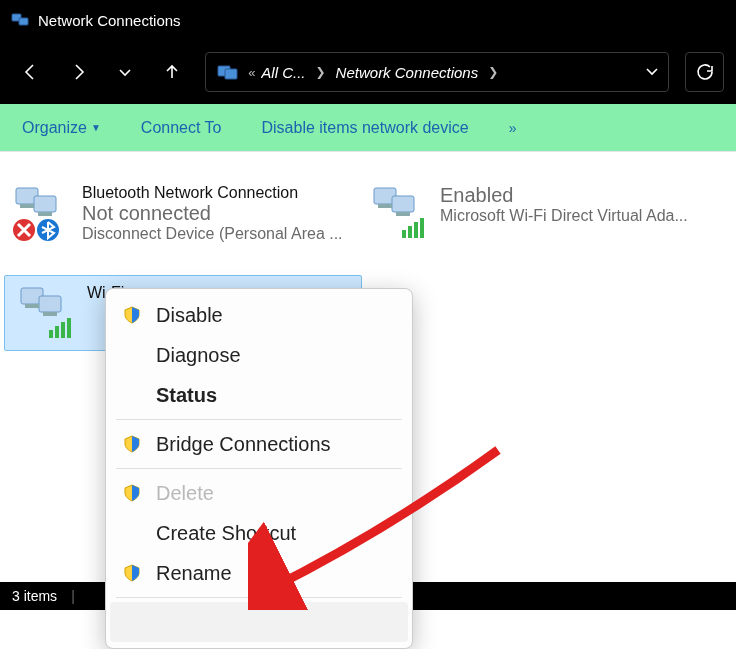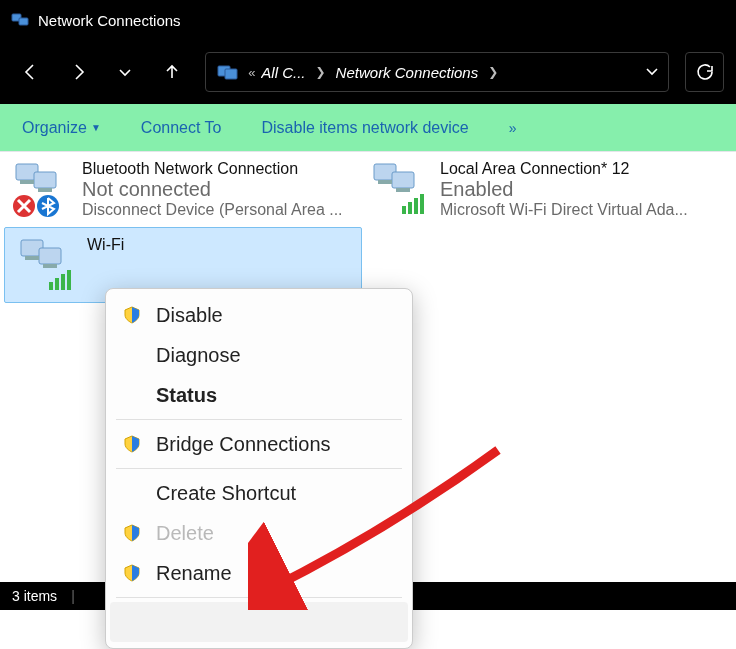--- a/index.html
+++ b/index.html
@@ -23,21 +23,21 @@
 
   
   .toolbar { height: 48px; background: #86efac; border-bottom: 1px solid #e4e6ea; display: flex; align-items: center; gap: 40px; padding: 0 22px; font-size: 16px; color: #1a64b0; }
   .tool-item { display: flex; align-items: center; gap: 4px; cursor: pointer; }
   .tool-caret { font-size: 10px; }
   .tool-more { font-size: 14px; letter-spacing: 2px; }
 
   
   .content { position: relative; height: 430px; background: #fff; }
   .conn-row { display: flex; }
-  .conn-item { width: 358px; padding: 8px 10px; display: flex; gap: 10px; }
+  .conn-item { width: 358px; padding: 8px 10px; display: flex; gap: 10px; margin-top: 24px; }
   .conn-item.selected { background: #cde8ff; border: 1px solid #7ac0f0; border-radius: 2px; }
   .conn-icon { width: 62px; height: 58px; flex: 0 0 62px; position: relative; }
   .conn-text { flex: 1; min-width: 0; }
   .conn-name { font-size: 16px; color: #111; white-space: nowrap; overflow: hidden; text-overflow: ellipsis; }
   .conn-status { font-size: 20px; color: #6a6a6a; white-space: nowrap; overflow: hidden; text-overflow: ellipsis; }
   .conn-device { font-size: 16px; color: #6a6a6a; white-space: nowrap; overflow: hidden; text-overflow: ellipsis; }
 
   
   .ctxmenu { position: absolute; left: 105px; top: 288px; width: 308px; background: #fdfdfd; border: 1px solid #ccc; border-radius: 8px; box-shadow: 0 6px 24px rgba(0,0,0,.25); padding: 6px 4px; z-index: 10; }
   .ctx-item { height: 40px; display: flex; align-items: center; gap: 12px; padding: 0 10px; font-size: 20px; color: #222; border-radius: 4px; cursor: pointer; }
@@ -164,21 +164,20 @@
           <rect x="24" y="12" width="22" height="16" rx="2" fill="#bcd5ef" stroke="#6a9bc9"></rect>
           <rect x="10" y="20" width="14" height="4" fill="#8aa"></rect>
           <rect x="28" y="28" width="14" height="4" fill="#8aa"></rect>
           <rect x="34" y="46" width="4" height="8" fill="#3ab54a"></rect>
           <rect x="40" y="42" width="4" height="12" fill="#3ab54a"></rect>
           <rect x="46" y="38" width="4" height="16" fill="#3ab54a"></rect>
           <rect x="52" y="34" width="4" height="20" fill="#3ab54a"></rect>
         </svg>
       </div>
       <div class="conn-text">
-        <div class="conn-name">Local Area Connection* 12</div>
         <div class="conn-status">Enabled</div>
         <div class="conn-device">Microsoft Wi-Fi Direct Virtual Ada...</div>
       </div>
     </div>
   </div>
 
   <div class="conn-row">
 
     <div class="conn-item selected" style="margin-left:4px;padding-left:10px;">
       <div class="conn-icon">
@@ -223,32 +222,32 @@
   <div class="ctx-item">
     <span class="ctx-icon">
       <svg width="20" height="20" viewBox="0 0 20 20">
           <path d="M10 2 L17 5 V10 C17 15 10 18 10 18 C10 18 3 15 3 10 V5 Z" fill="#ffd23f" stroke="#d4a300"></path>
           <path d="M10 2 L17 5 V10 C17 14 12 17 10 18 V2 Z" fill="#2a7de1"></path>
         </svg>
     </span>
     <span>Bridge Connections</span>
   </div>
   <div class="ctx-sep"></div>
+  <div class="ctx-item disabled">
+    <span class="ctx-icon">
+      <svg width="20" height="20" viewBox="0 0 20 20">
+          <path d="M10 2 L17 5 V10 C17 15 10 18 10 18 C10 18 3 15 3 10 V5 Z" fill="#ffd23f" stroke="#d4a300"></path>
+          <path d="M10 2 L17 5 V10 C17 14 12 17 10 18 V2 Z" fill="#2a7de1"></path>
+        </svg>
+    </span>
+    <span>Delete</span>
+  </div>
   <div class="ctx-item">
     <span class="ctx-icon"></span>
     <span>Create Shortcut</span>
-  </div>
-  <div class="ctx-item disabled">
-    <span class="ctx-icon">
-      <svg width="20" height="20" viewBox="0 0 20 20">
-          <path d="M10 2 L17 5 V10 C17 15 10 18 10 18 C10 18 3 15 3 10 V5 Z" fill="#ffd23f" stroke="#d4a300"></path>
-          <path d="M10 2 L17 5 V10 C17 14 12 17 10 18 V2 Z" fill="#2a7de1"></path>
-        </svg>
-    </span>
-    <span>Delete</span>
   </div>
   <div class="ctx-item">
     <span class="ctx-icon">
       <svg width="20" height="20" viewBox="0 0 20 20">
           <path d="M10 2 L17 5 V10 C17 15 10 18 10 18 C10 18 3 15 3 10 V5 Z" fill="#ffd23f" stroke="#d4a300"></path>
           <path d="M10 2 L17 5 V10 C17 14 12 17 10 18 V2 Z" fill="#2a7de1"></path>
         </svg>
     </span>
     <span>Rename</span>
   </div>

